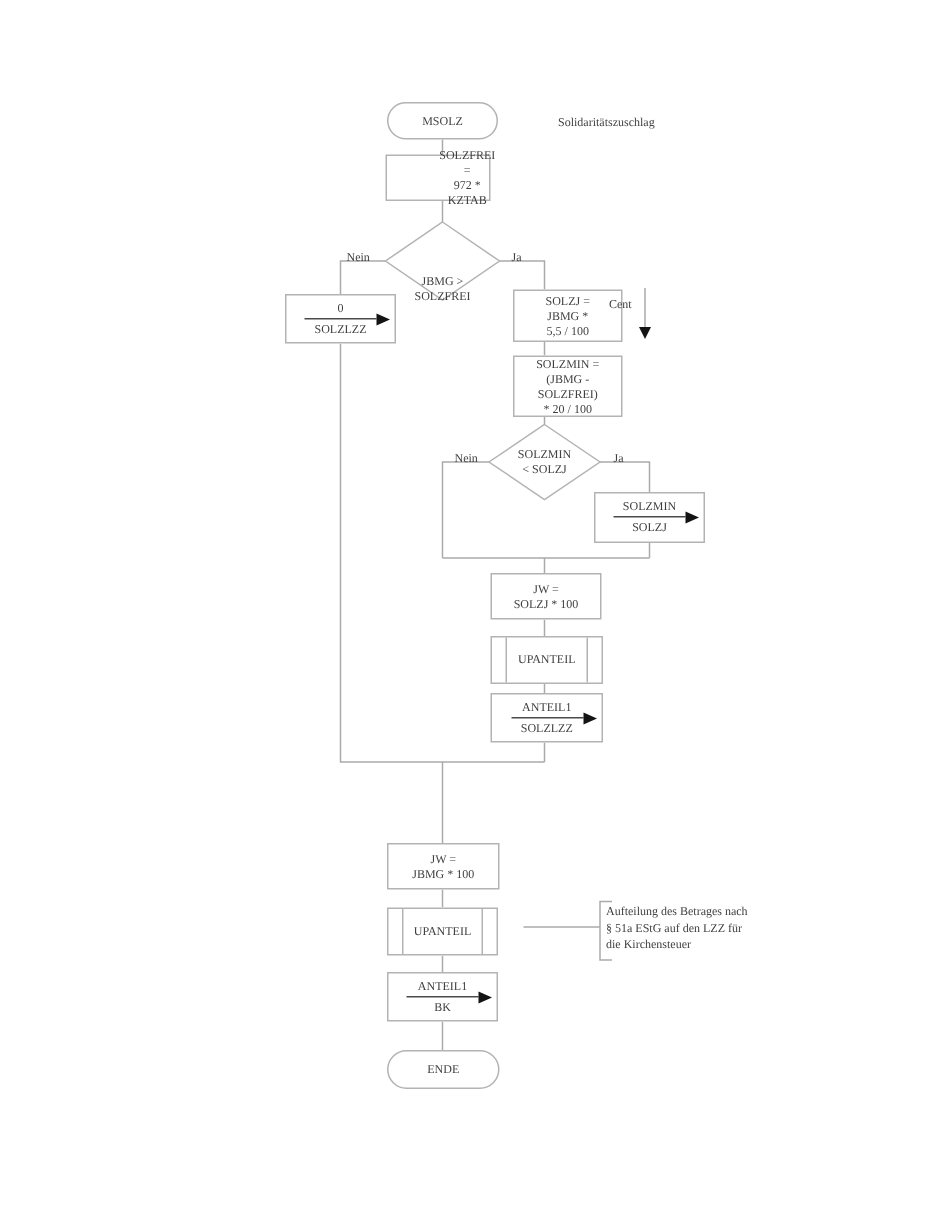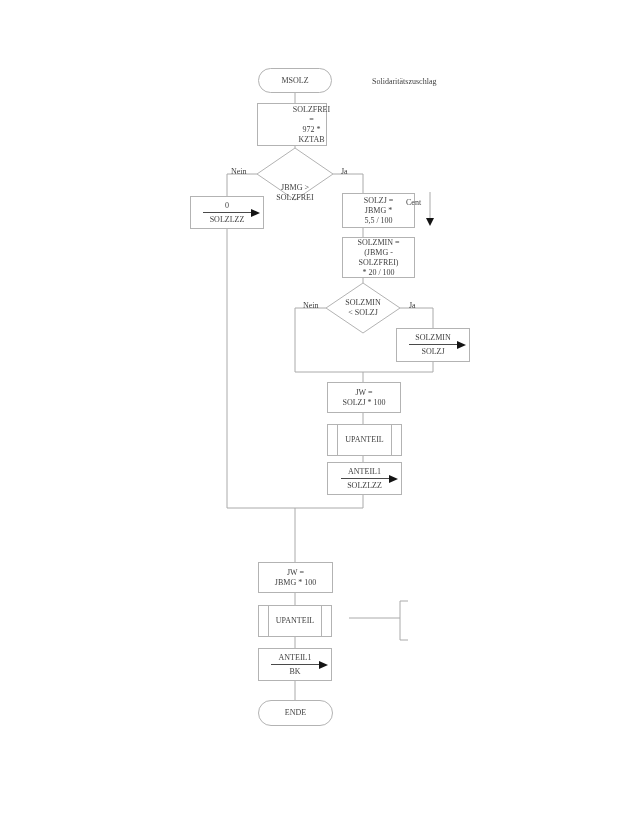--- a/index.html
+++ b/index.html
@@ -78,21 +78,21 @@
     <polygon points="295,148 333,174 295,200 257,174" fill="#ffffff" stroke="#b3b3b3" stroke-width="1"></polygon>
     <polygon points="363,283 400,308 363,333 326,308" fill="#ffffff" stroke="#b3b3b3" stroke-width="1"></polygon>
   </svg>
 
   <div class="box oval" style="left:258px;top:68px;width:74px;height:25px;">
     <span>MSOLZ</span>
   </div>
 
   <div class="lbl" style="left:372px;top:77px;">Solidaritätszuschlag</div>
 
-  <div class="box" style="left:257px;top:103px;width:70px;height:43px;padding-left:39px;">
+  <div class="box" style="left:257px;top:103px;width:70px;height:31px;padding-left:39px;">
     <span>SOLZFREI =
 972 * KZTAB</span>
   </div>
 
   <div class="dlabel" style="left:250px;top:164px;width:90px;margin-top:19px;">JBMG &gt;
 SOLZFREI</div>
   <div class="lbl" style="left:231px;top:167px;">Nein</div>
   <div class="lbl" style="left:341px;top:167px;">Ja</div>
 
   <div class="box assign" style="left:190px;top:196px;width:74px;height:33px;">
@@ -146,20 +146,23 @@
   <div class="box" style="left:258px;top:562px;width:75px;height:31px;">
     <span>JW =
 JBMG * 100</span>
   </div>
 
   <div class="box" style="left:258px;top:605px;width:74px;height:32px;">
     <span class="predef-inner"></span>
     <span>UPANTEIL</span>
   </div>
 
+  <div class="lbl note" style="left:404px;top:602px;width:128px;">Aufteilung des Betrages nach
+§ 51a EStG auf den LZZ für
+die Kirchensteuer</div>
 
   <div class="box assign" style="left:258px;top:648px;width:74px;height:33px;">
     <span class="val">ANTEIL1</span>
     <span class="aline"><span class="tri"></span></span>
     <span class="val">BK</span>
   </div>
 
   <div class="box oval" style="left:258px;top:700px;width:75px;height:26px;">
     <span>ENDE</span>
   </div>

